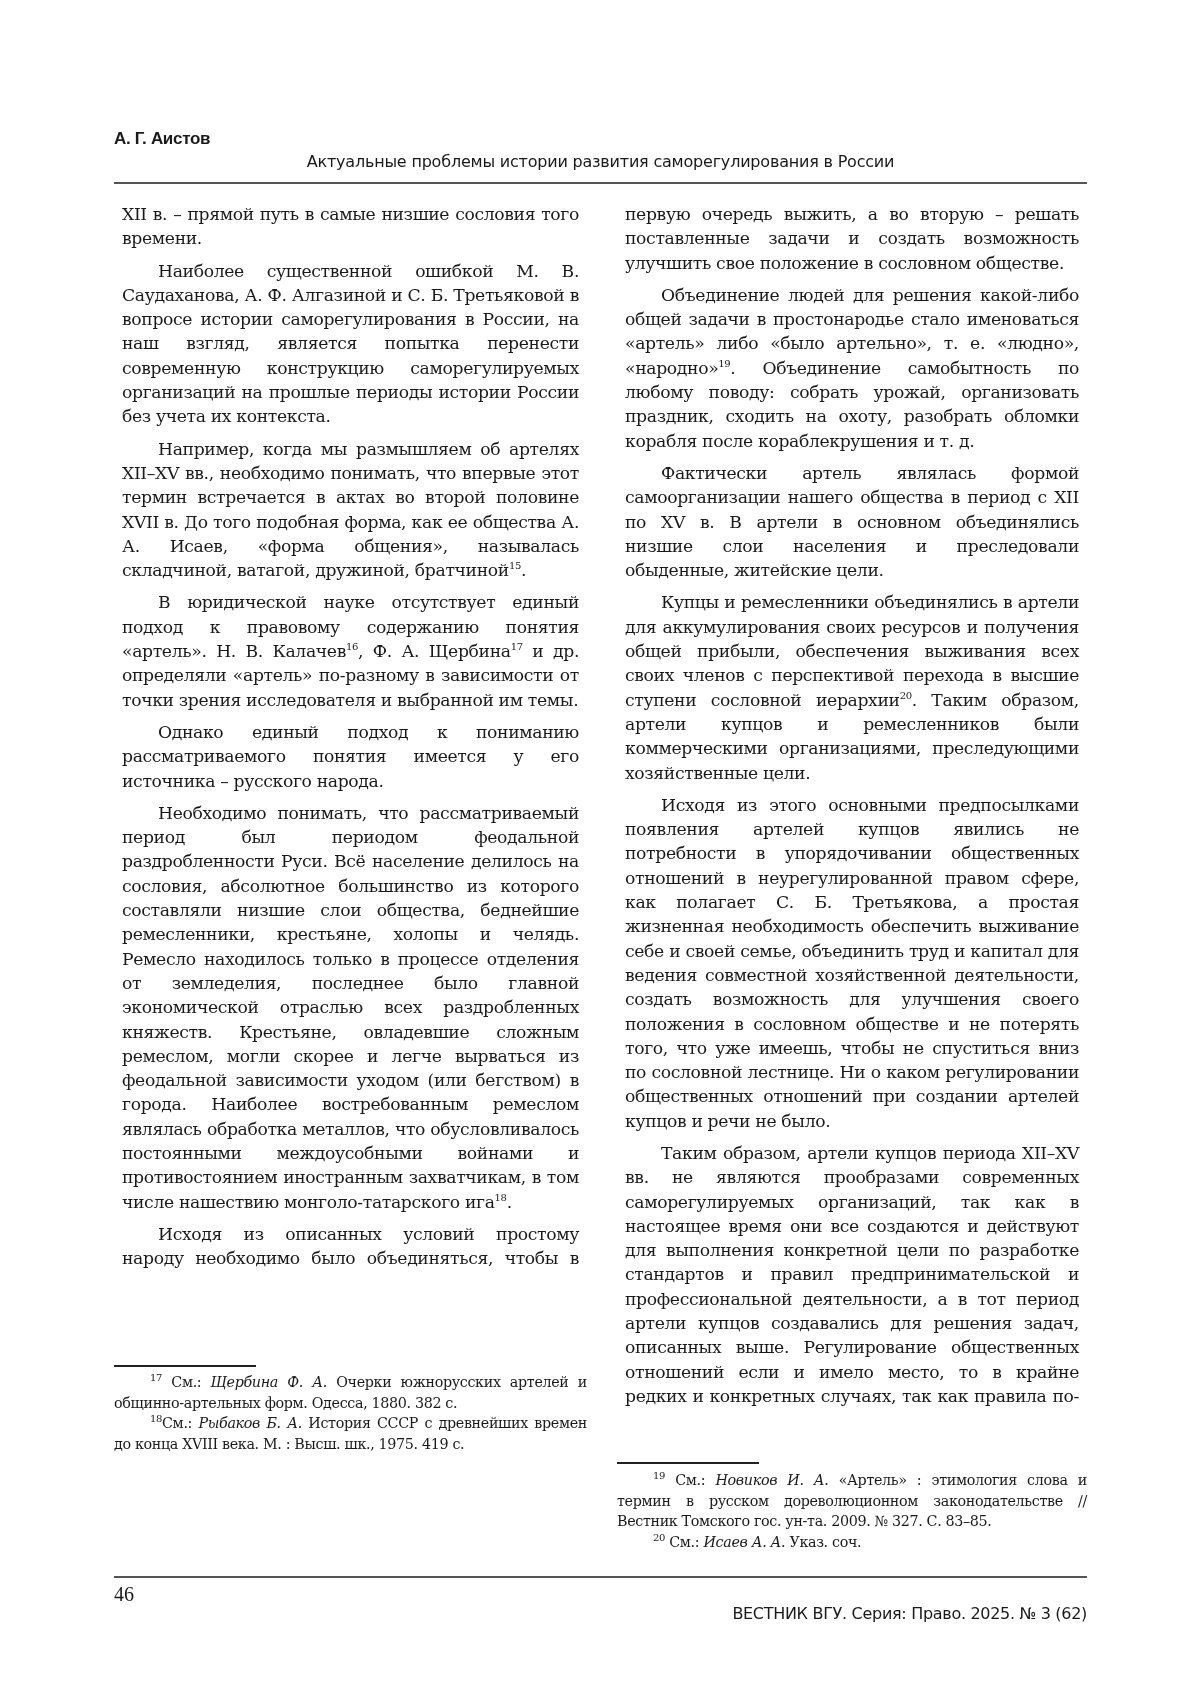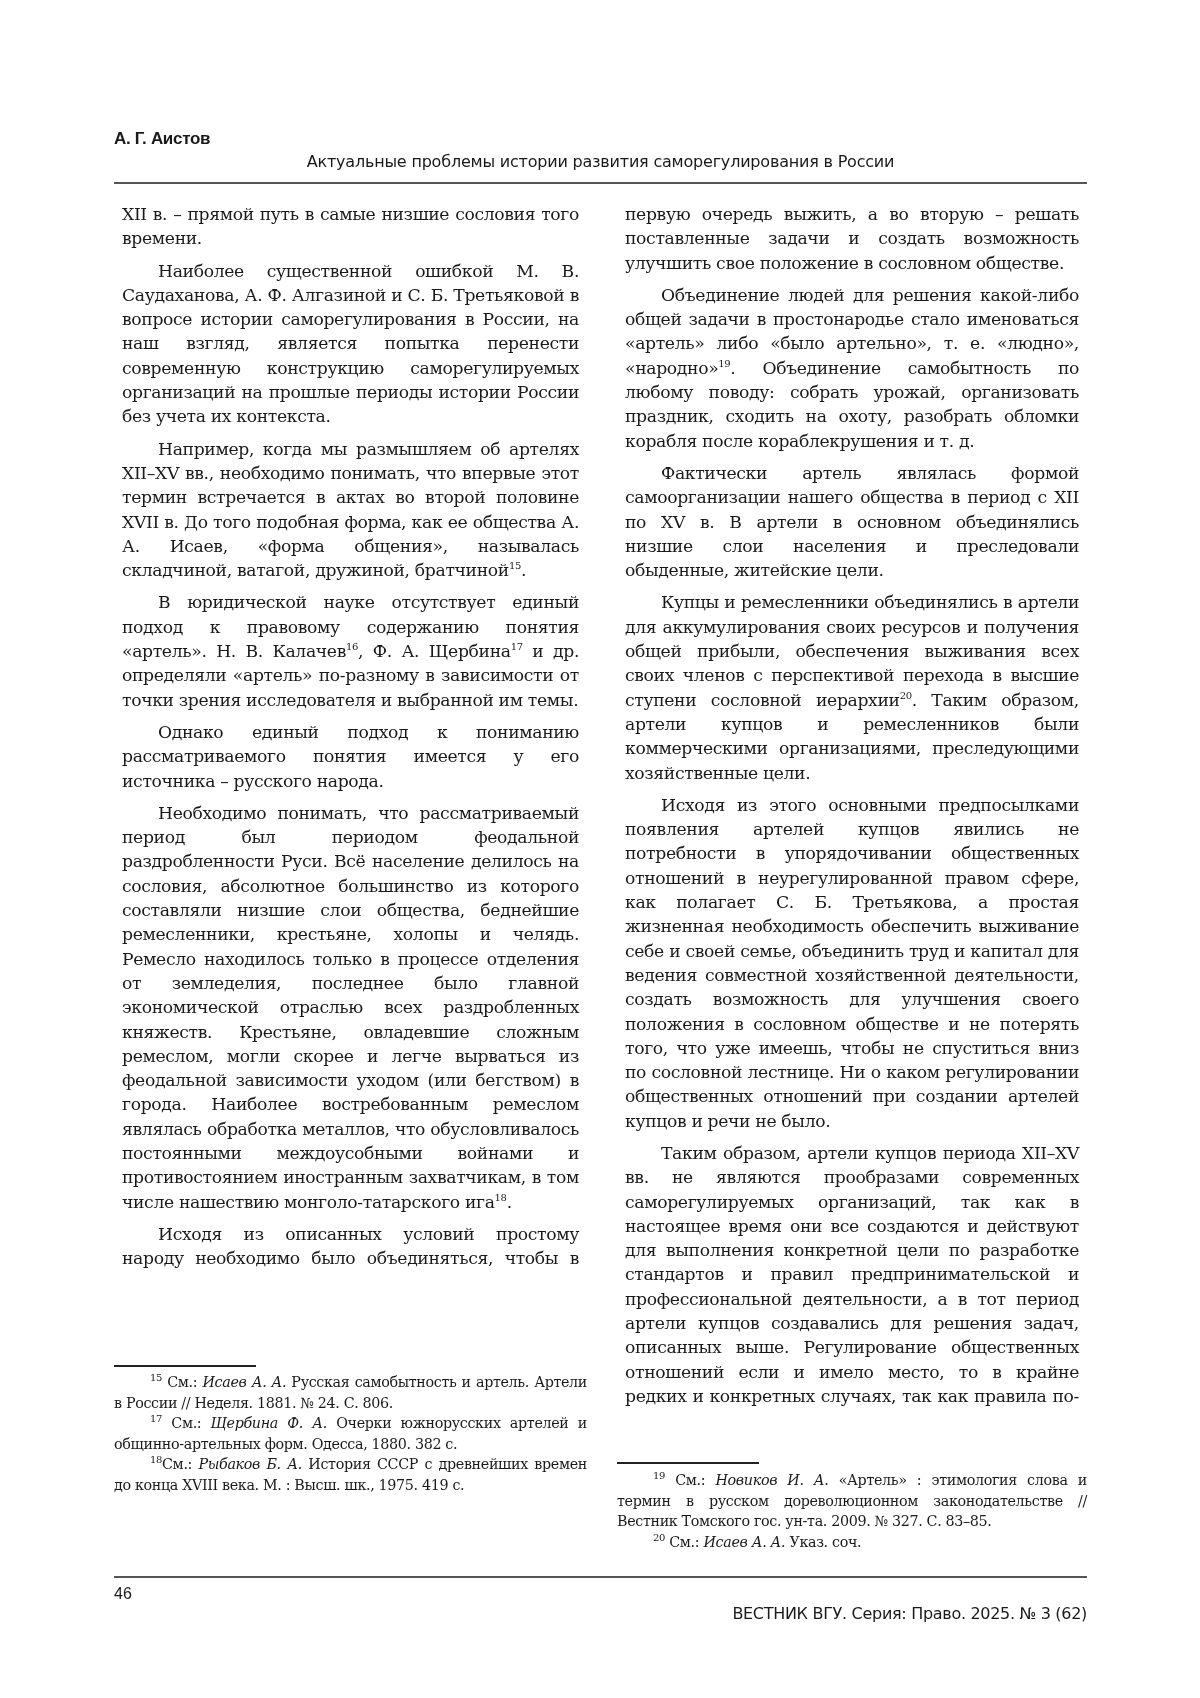--- a/index.html
+++ b/index.html
@@ -12,21 +12,21 @@
   .col.left { left: 114px; }
   .col.right { left: 617px; width: 470px; top: 194px; }
   .col p { margin: 8px; text-indent: 36px; }
   .col p.cont { text-indent: 0; }
   sup { font-size: 10px; line-height: 0; vertical-align: super; }
   .fn-rule { position: absolute; height: 1.5px; width: 142px; background: #222; }
   .fn { position: absolute; width: 473px; font-family: "DejaVu Serif", serif; font-size: 14.3px; line-height: 20.5px; text-align: justify; letter-spacing: -0.35px; }
   .fn p { margin: 0; text-indent: 36px; }
   .fn i { font-style: italic; }
   .footer-rule { position: absolute; left: 114px; top: 1576px; width: 973px; height: 2px; background: #555; }
-  .page-num { position: absolute; left: 114px; top: 1582px; font-family: Liberation Sans, sans-serif; font-size: 16px; line-height: 24px; }
+  .page-num { position: absolute; left: 114px; top: 1582px; font-family: Liberation Serif, serif; font-size: 20px; line-height: 24px; }
   .journal { position: absolute; right: 113px; top: 1582px; font-family: "DejaVu Sans", sans-serif; font-size: 16px; line-height: 24px; letter-spacing: -0.3px; margin-top: 20px; }
 </style>
 </head>
 <body>
 
 <div class="page-header">
   <div class="author">А. Г. Аистов</div>
   <div class="article-title">Актуальные проблемы истории развития саморегулирования в России</div>
 </div>
 <div class="header-rule"></div>
@@ -36,21 +36,20 @@
   <p>Наиболее существенной ошибкой М. В. Саудаханова, А. Ф. Алгазиной и С. Б. Третьяковой в вопросе истории саморегулирования в России, на наш взгляд, является попытка перенести современную конструкцию саморегулируемых организаций на прошлые периоды истории России без учета их контекста.</p>
   <p><span>Например, когда мы размышляем об артелях XII–XV вв., необходимо понимать, что впервые этот термин встречается в актах во второй половине XVII в. До того подобная форма, как ее общества А. А. Исаев, «форма общения», называлась складчиной, ватагой, дружиной, братчиной</span><sup>15</sup><span>.</span></p>
   <p><span>В юридической науке отсутствует единый подход к правовому содержанию понятия «артель». Н. В. Калачев</span><sup>16</sup><span>, Ф. А. Щербина</span><sup>17</sup><span> и др. определяли «артель» по-разному в зависимости от точки зрения исследователя и выбранной им темы.</span></p>
   <p>Однако единый подход к пониманию рассматриваемого понятия имеется у его источника – русского народа.</p>
   <p><span>Необходимо понимать, что рассматриваемый период был периодом феодальной раздробленности Руси. Всё население делилось на сословия, абсолютное большинство из которого составляли низшие слои общества, беднейшие ремесленники, крестьяне, холопы и челядь. Ремесло находилось только в процессе отделения от земледелия, последнее было главной экономической отраслью всех раздробленных княжеств. Крестьяне, овладевшие сложным ремеслом, могли скорее и легче вырваться из феодальной зависимости уходом (или бегством) в города. Наиболее востребованным ремеслом являлась обработка металлов, что обусловливалось постоянными междоусобными войнами и противостоянием иностранным захватчикам, в том числе нашествию монголо-татарского ига</span><sup>18</sup><span>.</span></p>
   <p style="text-align-last: justify;">Исходя из описанных условий простому народу необходимо было объединяться, чтобы в</p>
 </div>
 
 <div class="fn-rule" style="left:114px; top:1365px;"></div>
 <div class="fn" style="left:114px; top:1372px;">
-  <p><sup>15</sup> <span>См.: </span><i>Исаев А. А.</i><span> Русская самобытность и артель. Артели в России // Неделя. 1881. № 24. С. 806.</span></p>
   <p><sup>17</sup> <span>См.: </span><i>Щербина Ф. А.</i><span> Очерки южнорусских артелей и общинно-артельных форм. Одесса, 1880. 382 с.</span></p>
   <p><sup>18</sup><span>См.: </span><i>Рыбаков Б. А.</i><span> История СССР с древнейших времен до конца XVIII века. М. : Высш. шк., 1975. 419 с.</span></p>
 </div>
 
 <div class="col right">
   <p class="cont">первую очередь выжить, а во вторую – решать поставленные задачи и создать возможность улучшить свое положение в сословном обществе.</p>
   <p><span>Объединение людей для решения какой-либо общей задачи в простонародье стало именоваться «артель» либо «было артельно», т. е. «людно», «народно»</span><sup>19</sup><span>. Объединение самобытность по любому поводу: собрать урожай, организовать праздник, сходить на охоту, разобрать обломки корабля после кораблекрушения и т. д.</span></p>
   <p>Фактически артель являлась формой самоорганизации нашего общества в период с XII по XV в. В артели в основном объединялись низшие слои населения и преследовали обыденные, житейские цели.</p>
   <p><span>Купцы и ремесленники объединялись в артели для аккумулирования своих ресурсов и получения общей прибыли, обеспечения выживания всех своих членов с перспективой перехода в высшие ступени сословной иерархии</span><sup>20</sup><span>. Таким образом, артели купцов и ремесленников были коммерческими организациями, преследующими хозяйственные цели.</span></p>
   <p>Исходя из этого основными предпосылками появления артелей купцов  явились не потребности в упорядочивании общественных отношений в неурегулированной правом сфере, как полагает С. Б. Третьякова, а простая жизненная необходимость обеспечить выживание себе и своей семье, объединить труд и капитал для ведения совместной хозяйственной деятельности, создать возможность для улучшения своего положения в сословном обществе и не потерять того, что уже имеешь, чтобы не спуститься вниз по сословной лестнице. Ни о каком регулировании общественных отношений при создании артелей купцов и речи не было.</p>

